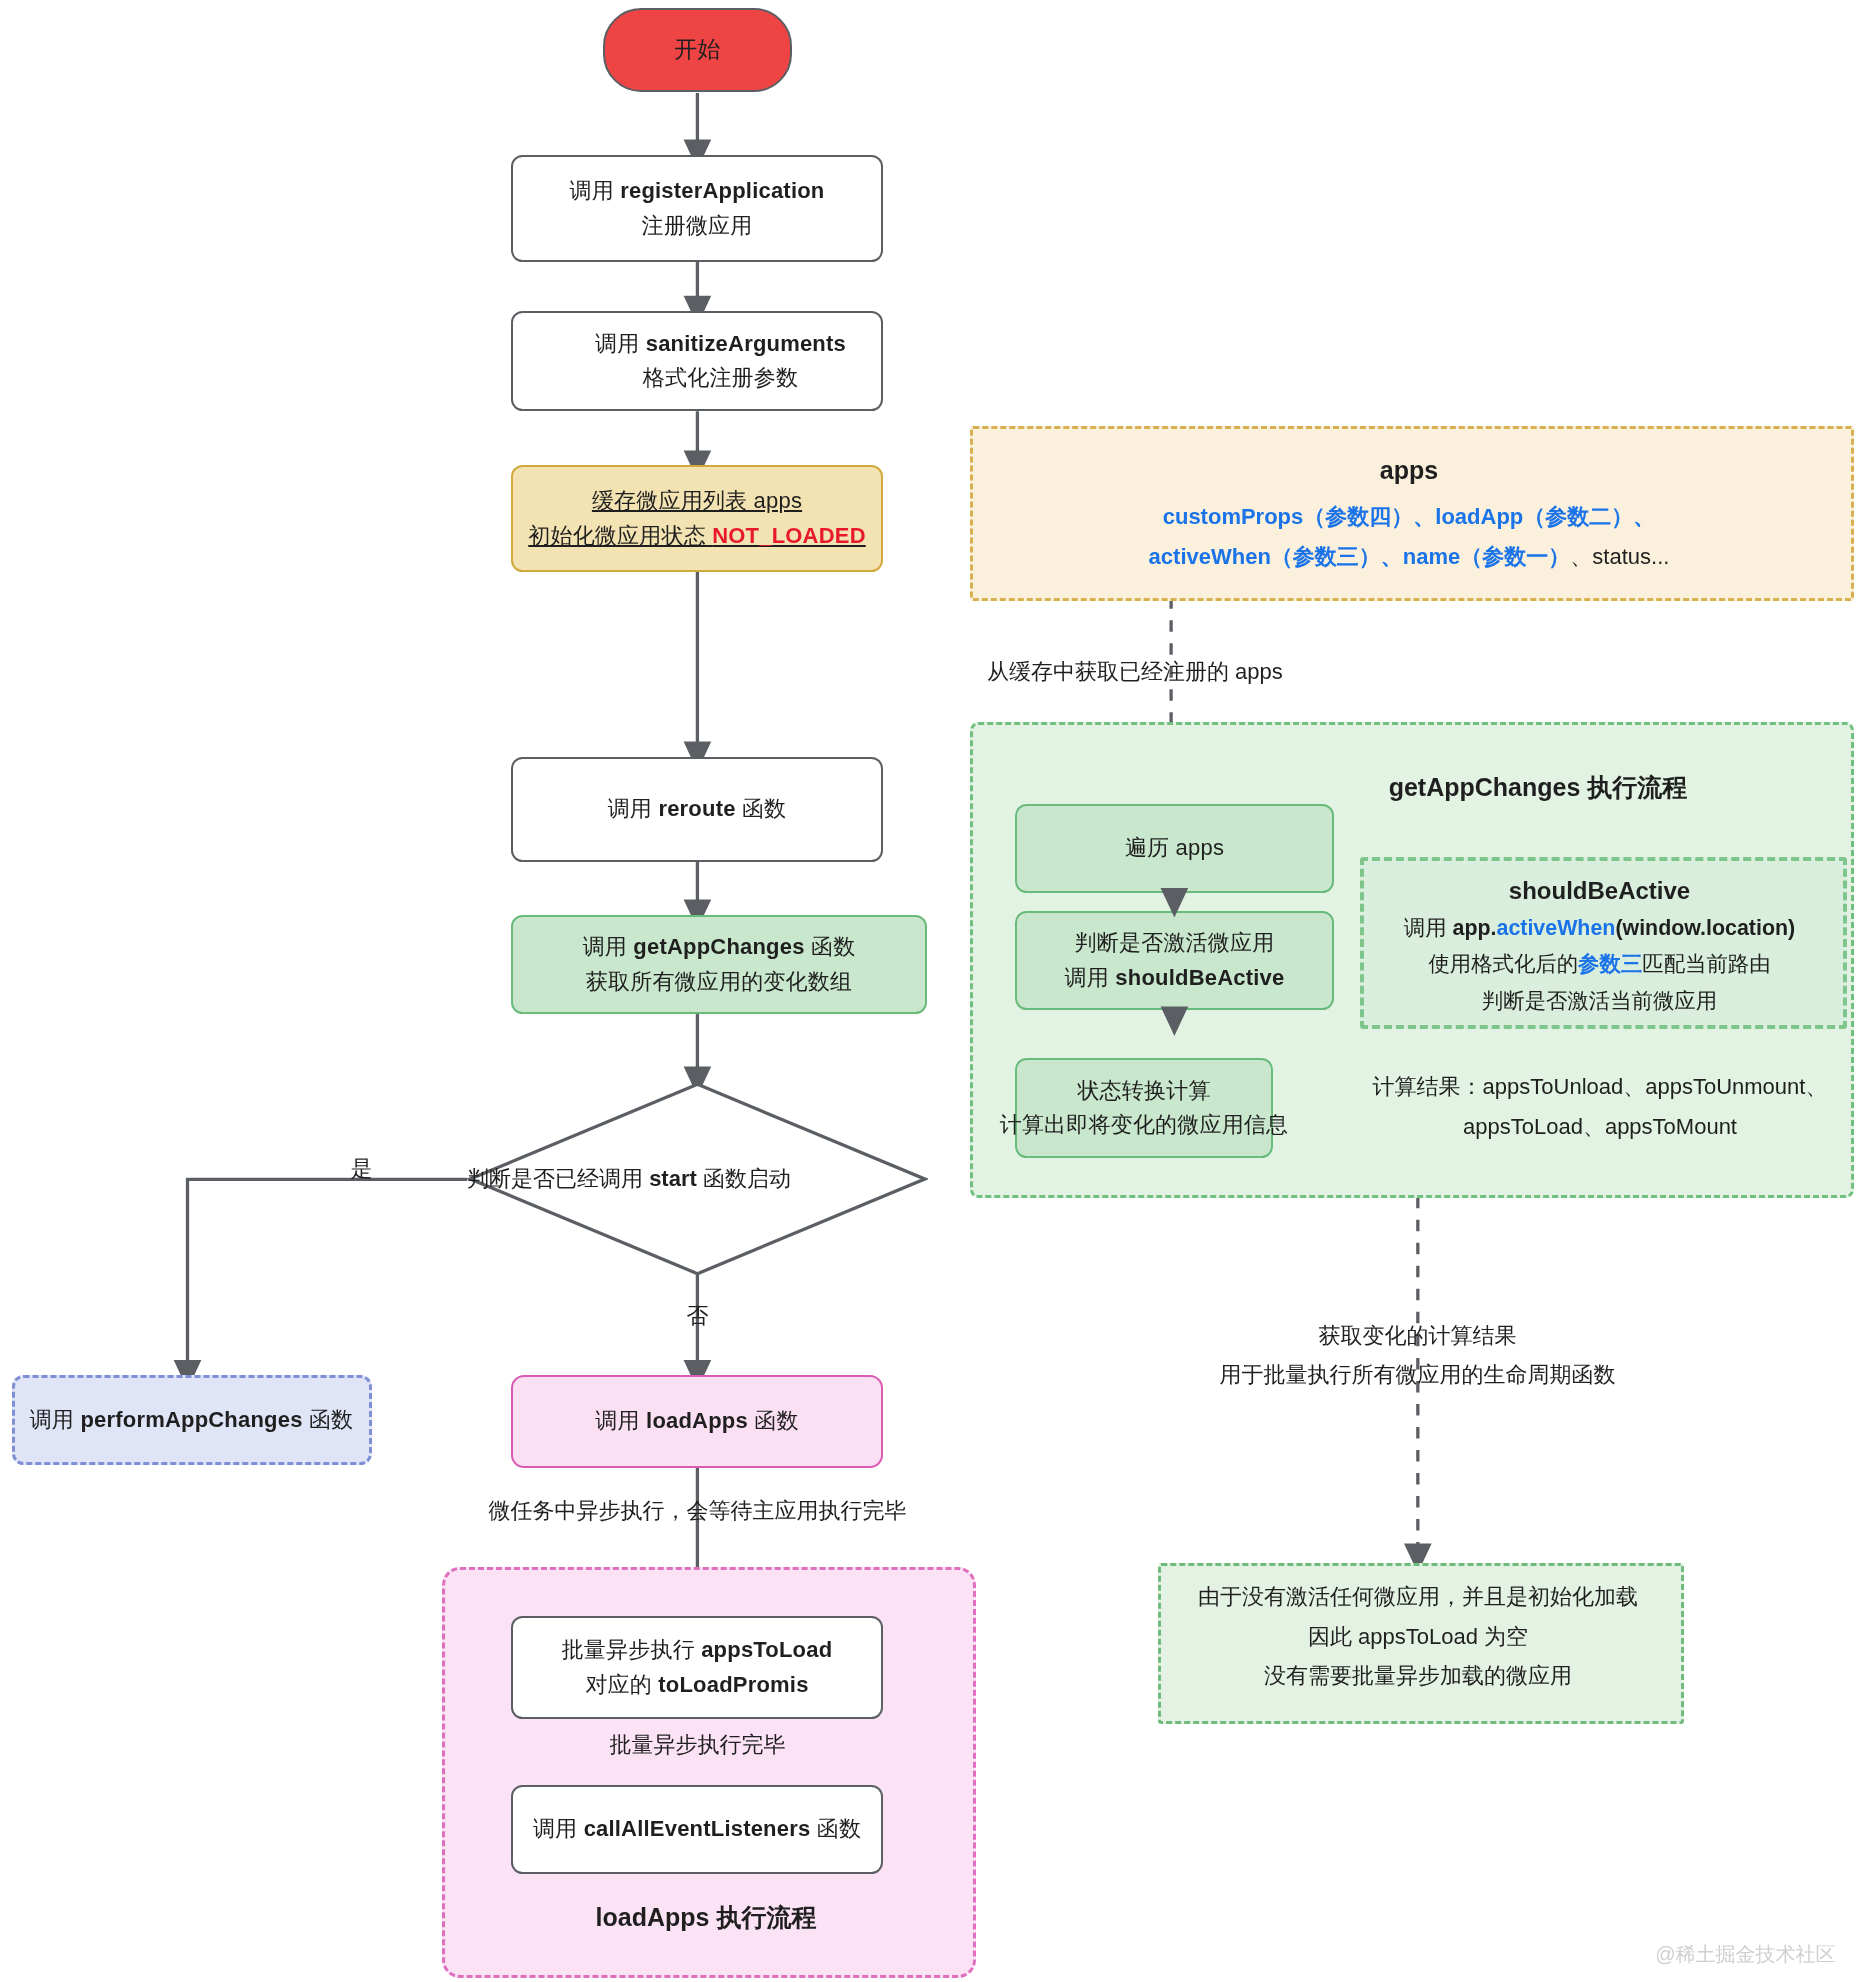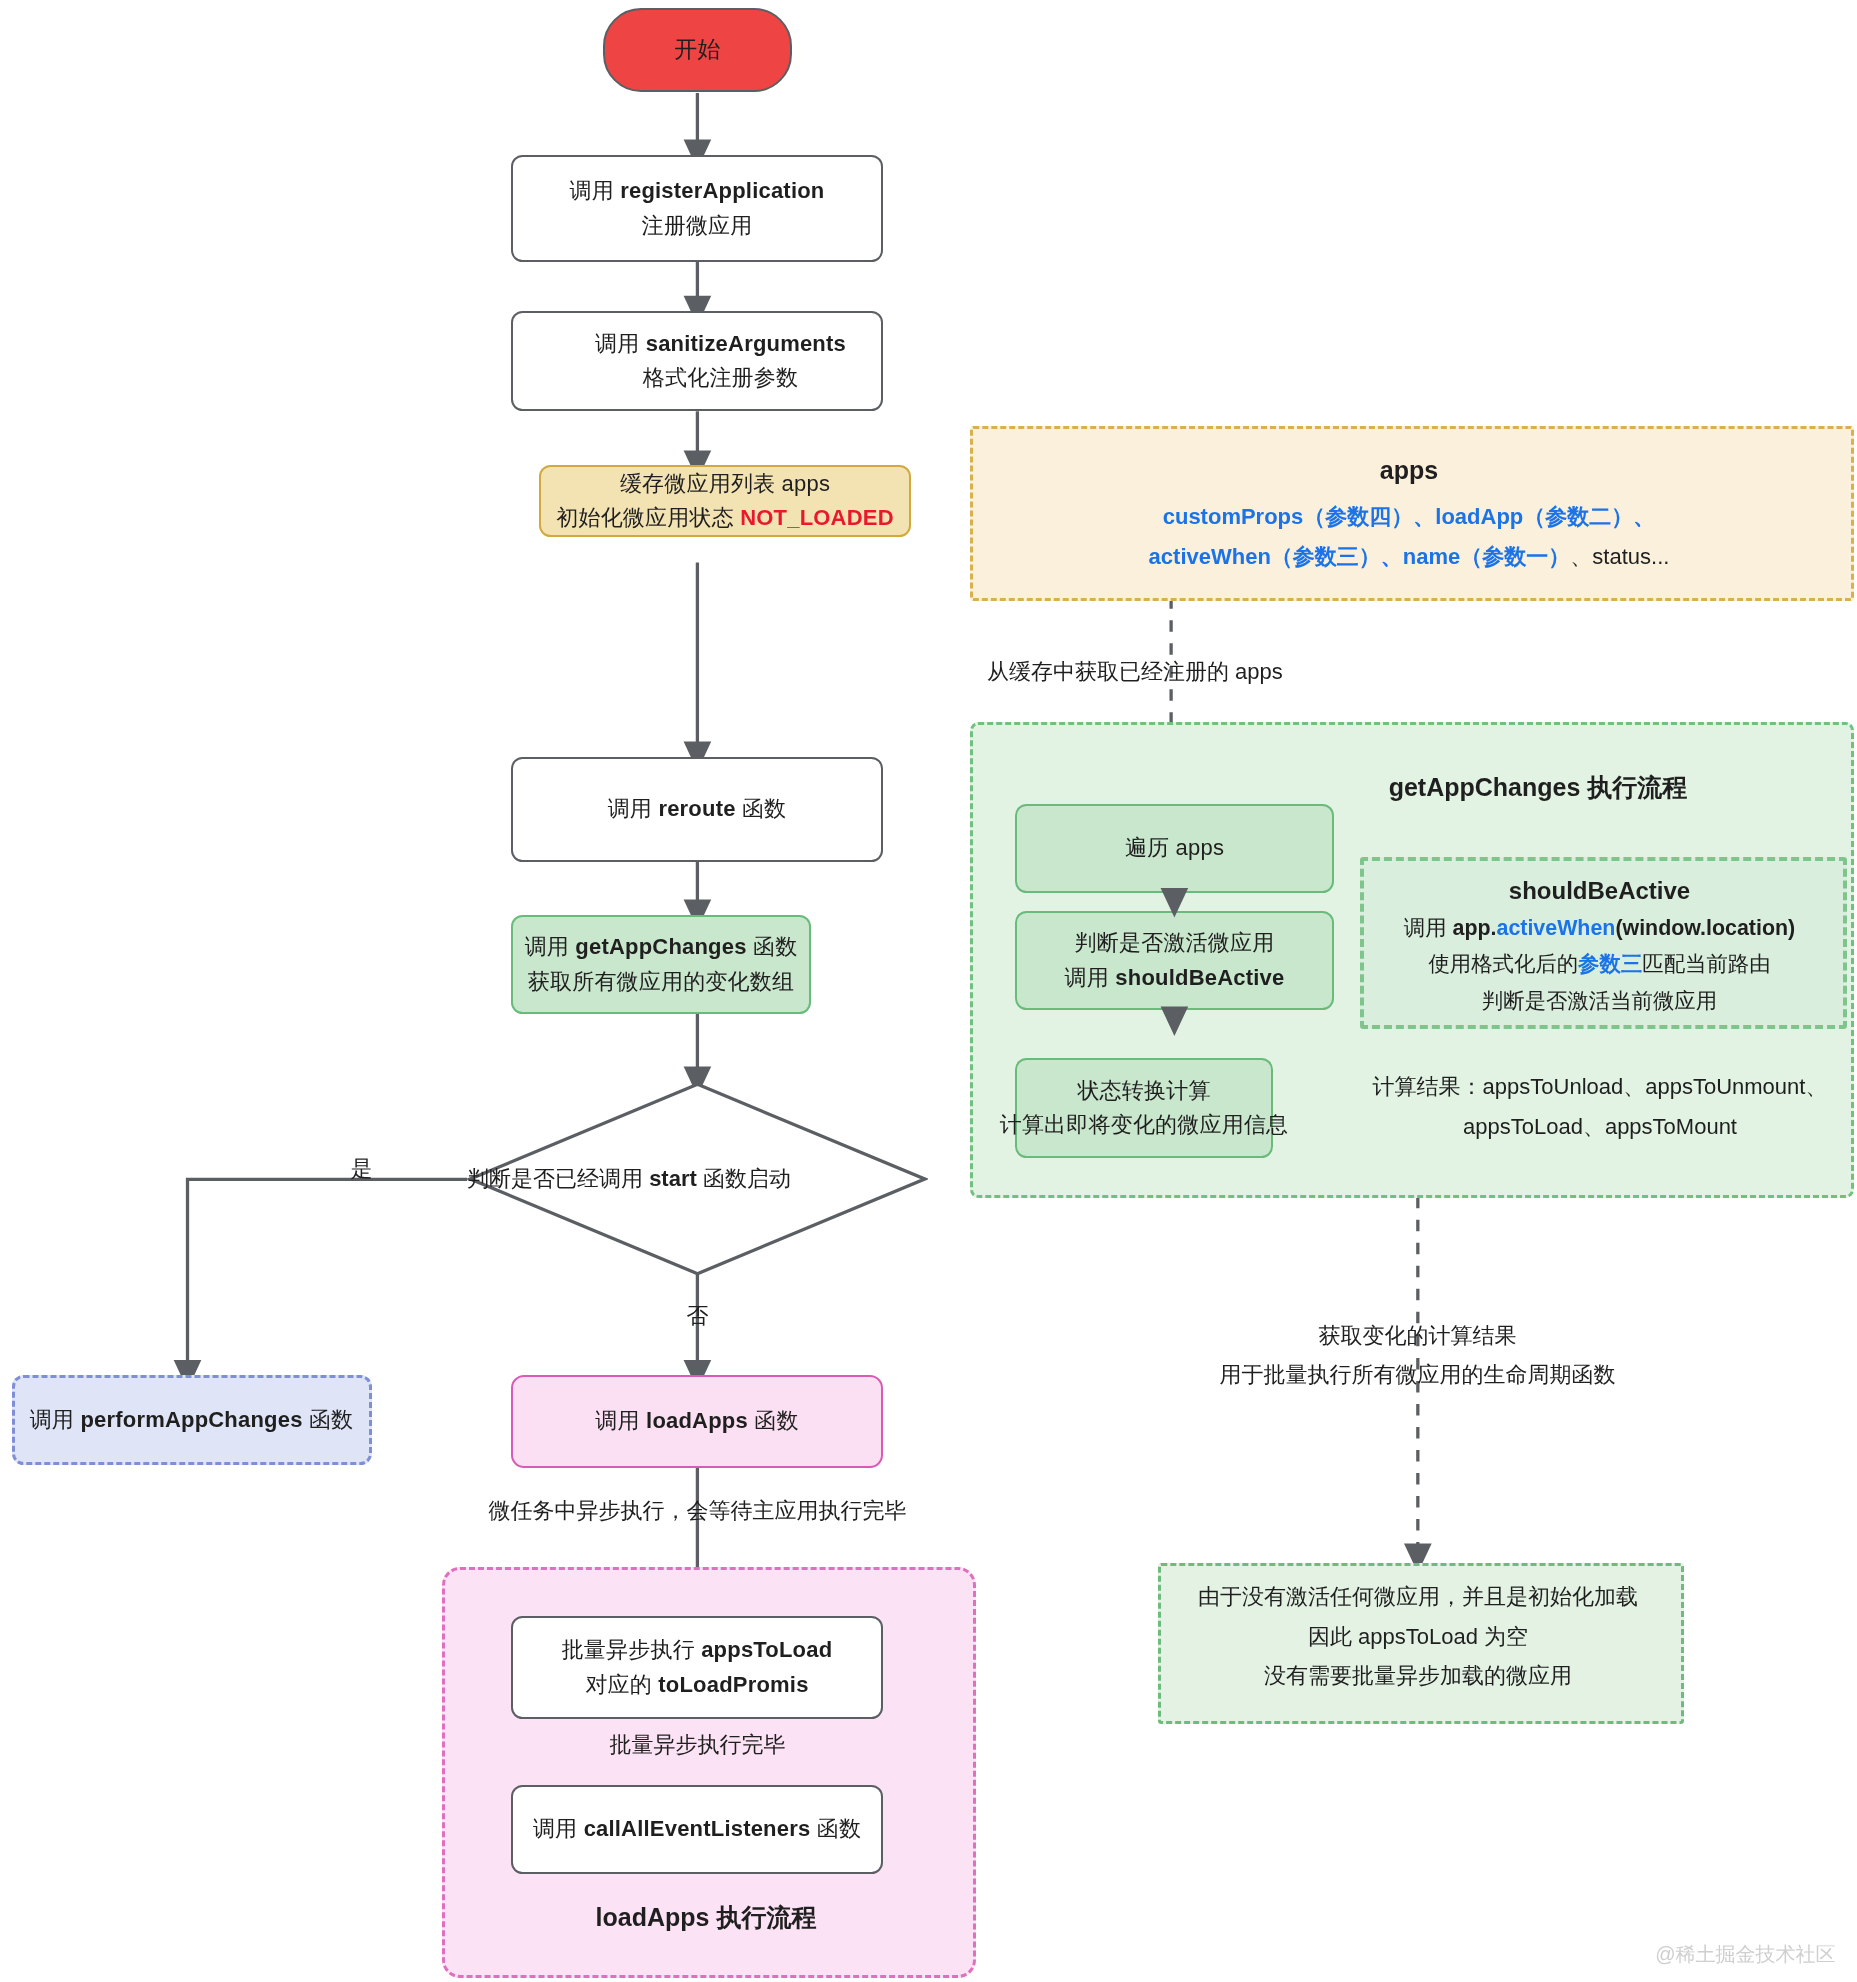--- a/index.html
+++ b/index.html
@@ -200,30 +200,30 @@
   <div class="node proc" style="left:511px;top:155px;width:372px;height:107px;">
     <span class="ln"><span>调用 </span><b>registerApplication</b></span>
     <span class="ln">注册微应用</span>
   </div>
 
   <div class="node proc" style="left:511px;top:311px;width:372px;height:100px;padding-left:47px;">
     <span class="ln"><span>调用 </span><b>sanitizeArguments</b></span>
     <span class="ln">格式化注册参数</span>
   </div>
 
-  <div class="node amber" style="left:539px;top:465px;width:372px;height:72px;">
+  <div class="node amber" style="left:511px;top:465px;width:372px;height:107px;text-decoration:underline;">
     <span class="ln">缓存微应用列表 apps</span>
     <span class="ln"><span>初始化微应用状态 </span><span class="hot">NOT_LOADED</span></span>
   </div>
 
   <div class="node proc" style="left:511px;top:757px;width:372px;height:105px;">
     <span class="ln"><span>调用 </span><b>reroute</b><span> 函数</span></span>
   </div>
 
-  <div class="node green" style="left:511px;top:915px;width:300px;height:99px;">
+  <div class="node green" style="left:511px;top:915px;width:416px;height:99px;">
     <span class="ln"><span>调用 </span><b>getAppChanges</b><span> 函数</span></span>
     <span class="ln">获取所有微应用的变化数组</span>
   </div>
 
   <div class="diamond" style="left:467px;top:1081px;width:461px;height:196px;">
     <svg class="dshape" viewBox="0 0 560 238" preserveAspectRatio="none">
       <polygon points="280,4 556,119 280,234 4,119" fill="#ffffff" stroke="#5b5f63" stroke-width="4"></polygon>
     </svg>
     <span class="dlabel"><span>判断是否已经调用 </span><b>start</b><span> 函数启动</span></span>
   </div>

